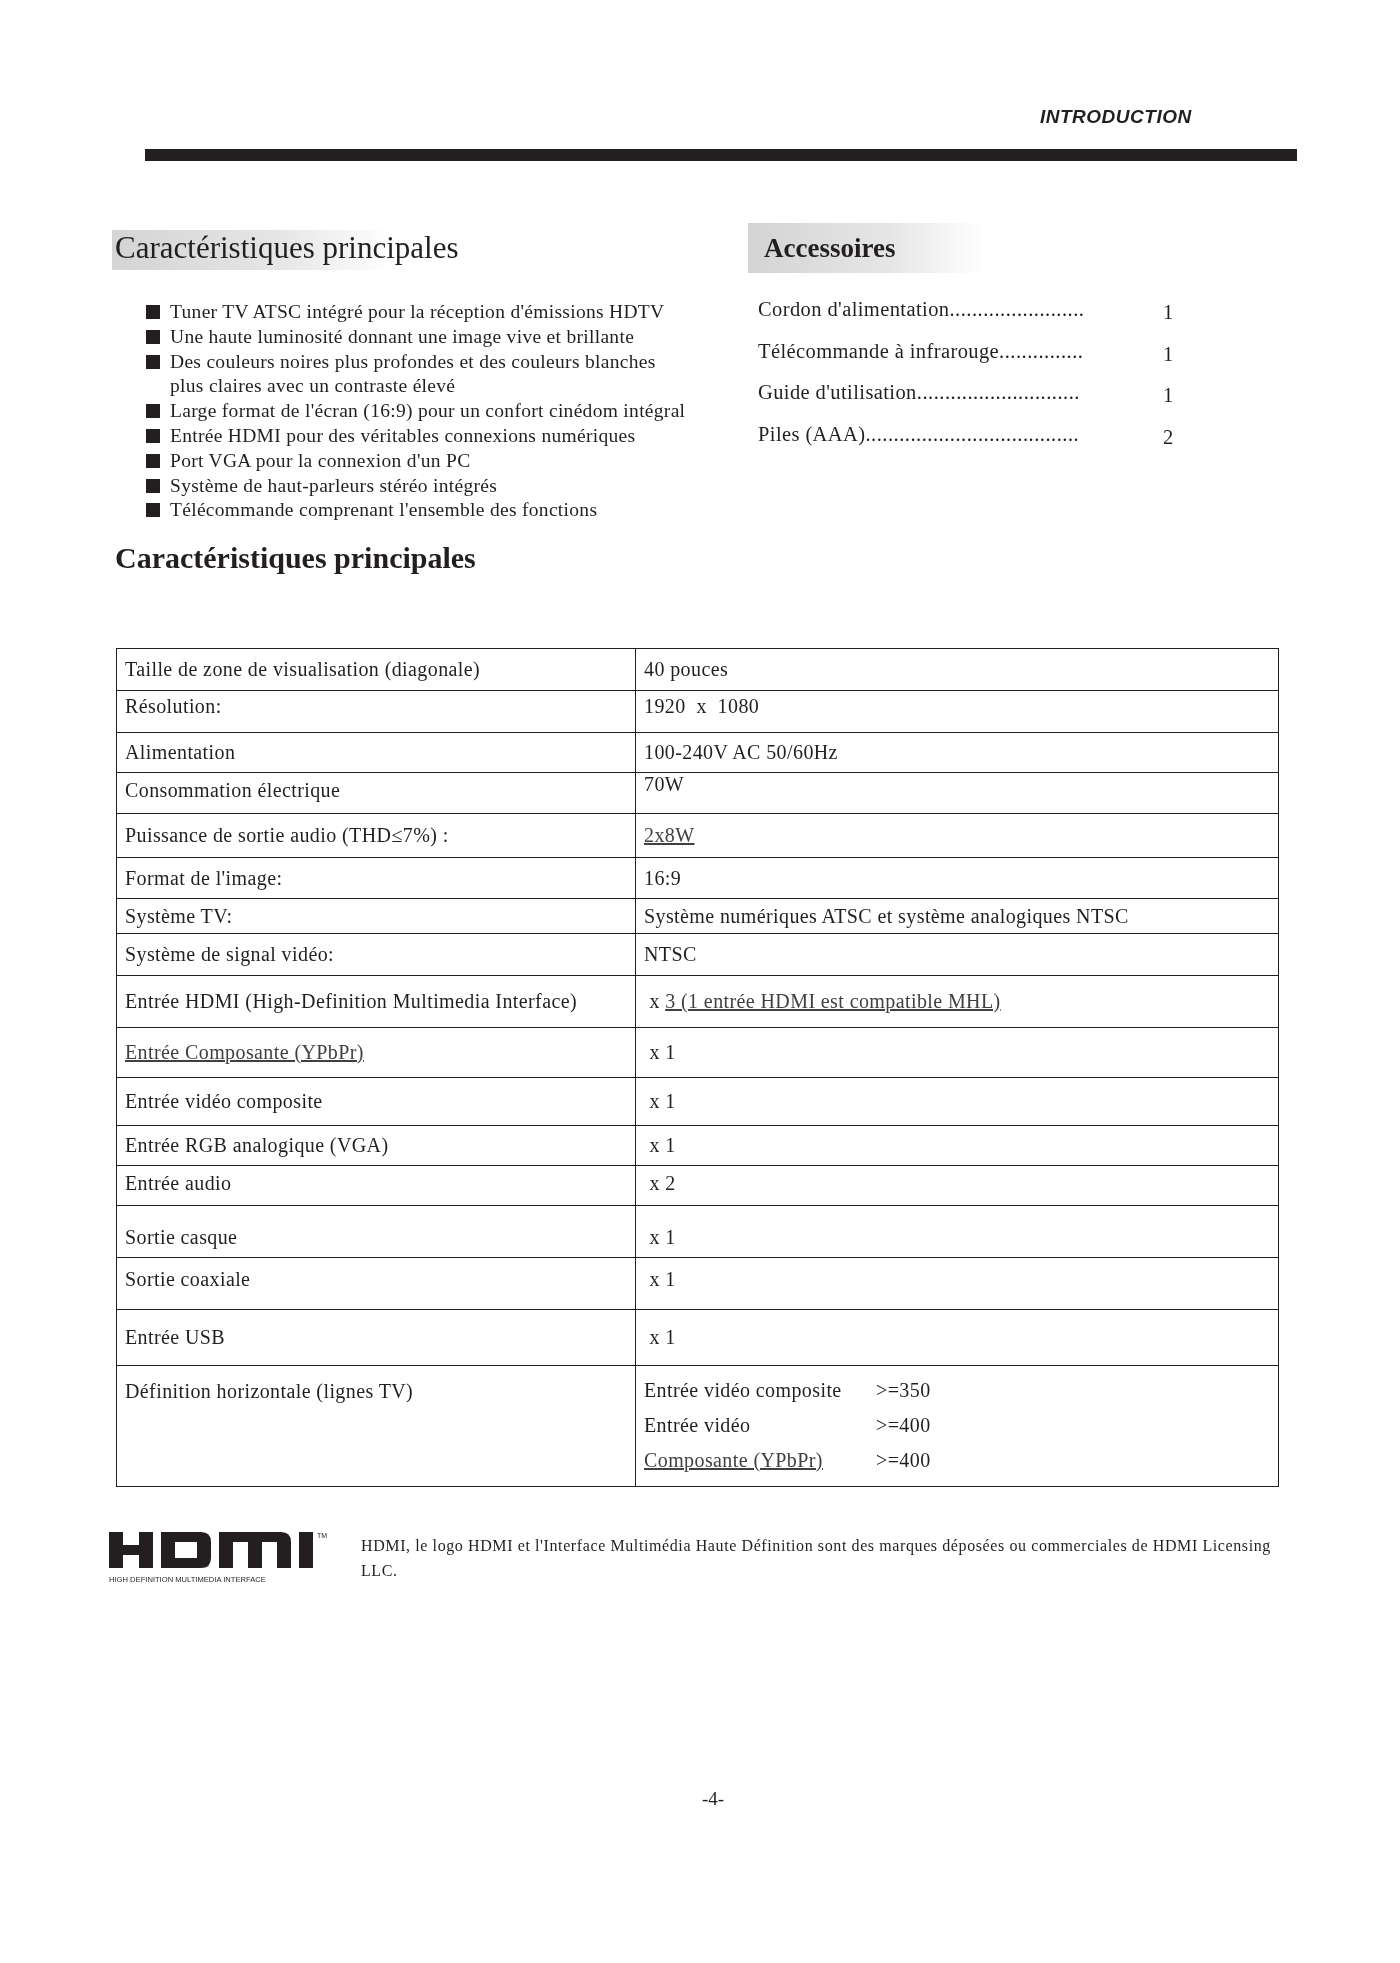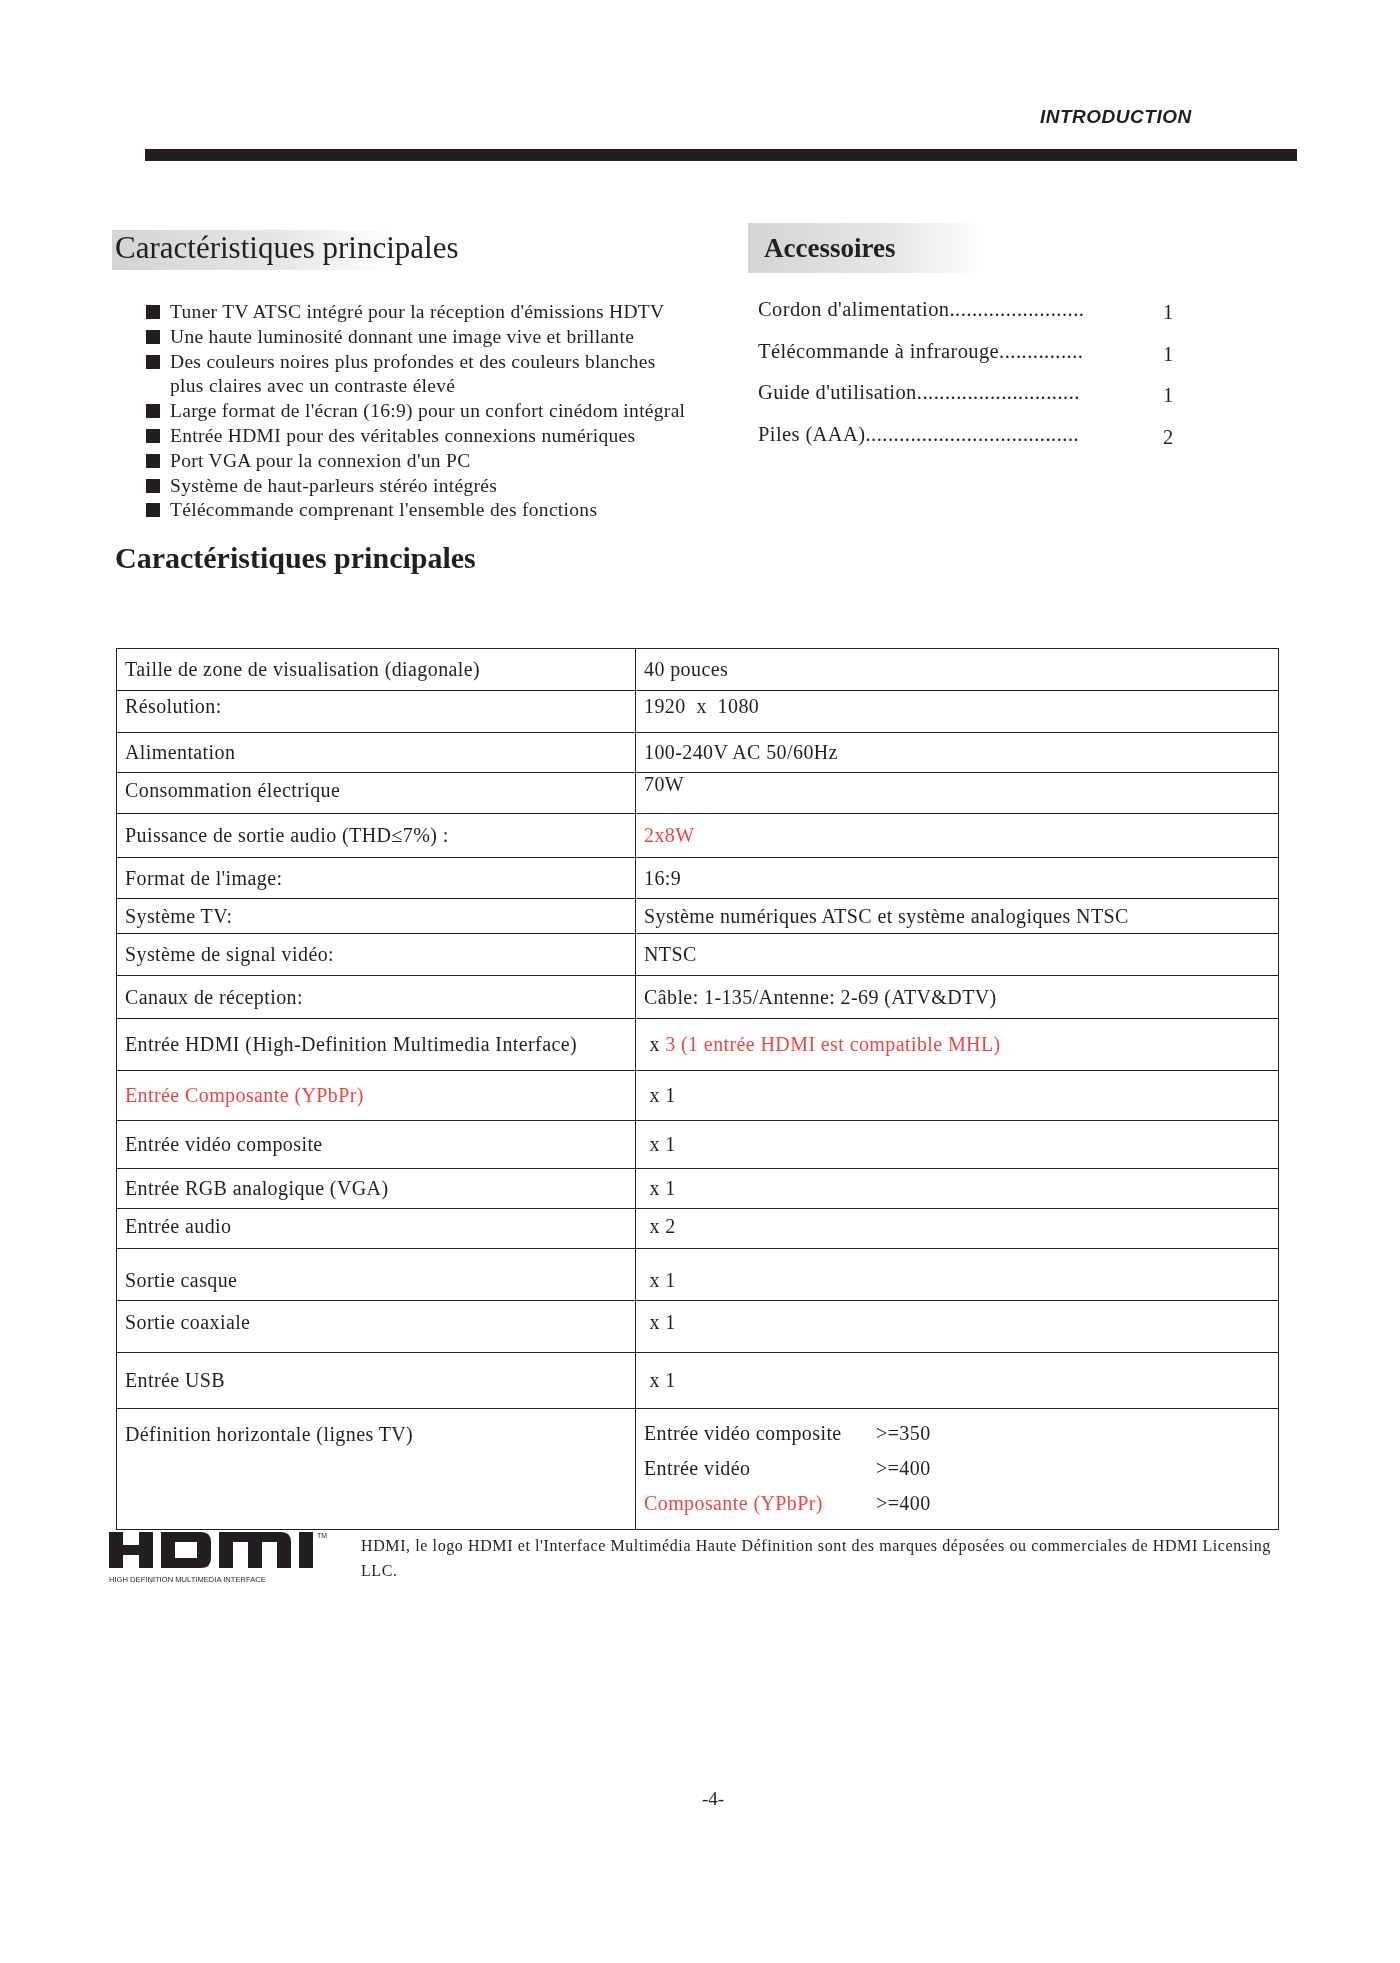--- a/index.html
+++ b/index.html
@@ -18,21 +18,21 @@
   #feat-list li .bullet { position:absolute; left:0; top:5px; width:14px; height:14px; background:#231f20; }
   #acc-list { left:758px; top:298px; width:420px; font-size:20.5px; letter-spacing:0.4px; }
   .acc-row { position:relative; height:41.5px; }
   .acc-row .label { white-space:nowrap; }
   .acc-row .dots { letter-spacing:0.5px; }
   .acc-row .qty { position:absolute; left:405px; top:3px; }
   #spec-heading { left:115px; top:541px; font-size:30px; font-weight:bold; white-space:nowrap; }
   #spec-table { left:116px; top:600px; width:1163px; border-collapse:collapse; font-size:20px; letter-spacing:0.4px;margin-top:48px; }
   #spec-table td { border:1.5px solid #231f20; padding:0 8px; vertical-align:middle; }
   #spec-table td.c1 { width:502px; }
-  .blue { color:#ef4444; }
+  .blue { color:#404040;text-decoration:underline; }
   .hdef-line { height:35px; line-height:35px; white-space:nowrap; }
   .hdef-line .lbl { display:inline-block; width:232px; }
   #hdmi-logo { left:109px; top:1530px; width:224px; height:55px; }
   #hdmi-note { left:361px; top:1533px; width:940px; font-size:16px; line-height:25px; letter-spacing:0.6px; }
   #page-num { left:702px; top:1788px; font-size:19px; }
 </style>
 </head>
 <body>
 
 <div id="intro-title" class="abs">INTRODUCTION</div>
@@ -93,24 +93,20 @@
         <td>16:9</td>
       </tr>
     <tr style="height:35px">
         <td class="c1">Système TV:</td>
         <td>Système numériques ATSC et système analogiques NTSC</td>
       </tr>
     <tr style="height:42px">
         <td class="c1">Système de signal vidéo:</td>
         <td>NTSC</td>
       </tr>
-    <tr style="height:43px">
-        <td class="c1">Canaux de réception:</td>
-        <td>Câble: 1-135/Antenne: 2-69 (ATV&amp;DTV)</td>
-      </tr>
     <tr style="height:52px">
         <td class="c1" style="white-space:nowrap">Entrée HDMI (High-Definition Multimedia Interface)</td>
         <td><span style="white-space:pre"> x </span><span class="blue">3 (1 entrée HDMI est compatible MHL)</span></td>
       </tr>
     <tr style="height:50px">
         <td class="c1 blue">Entrée Composante (YPbPr)</td>
         <td style="white-space:pre"> x 1</td>
       </tr>
     <tr style="height:48px">
         <td class="c1">Entrée vidéo composite</td>

